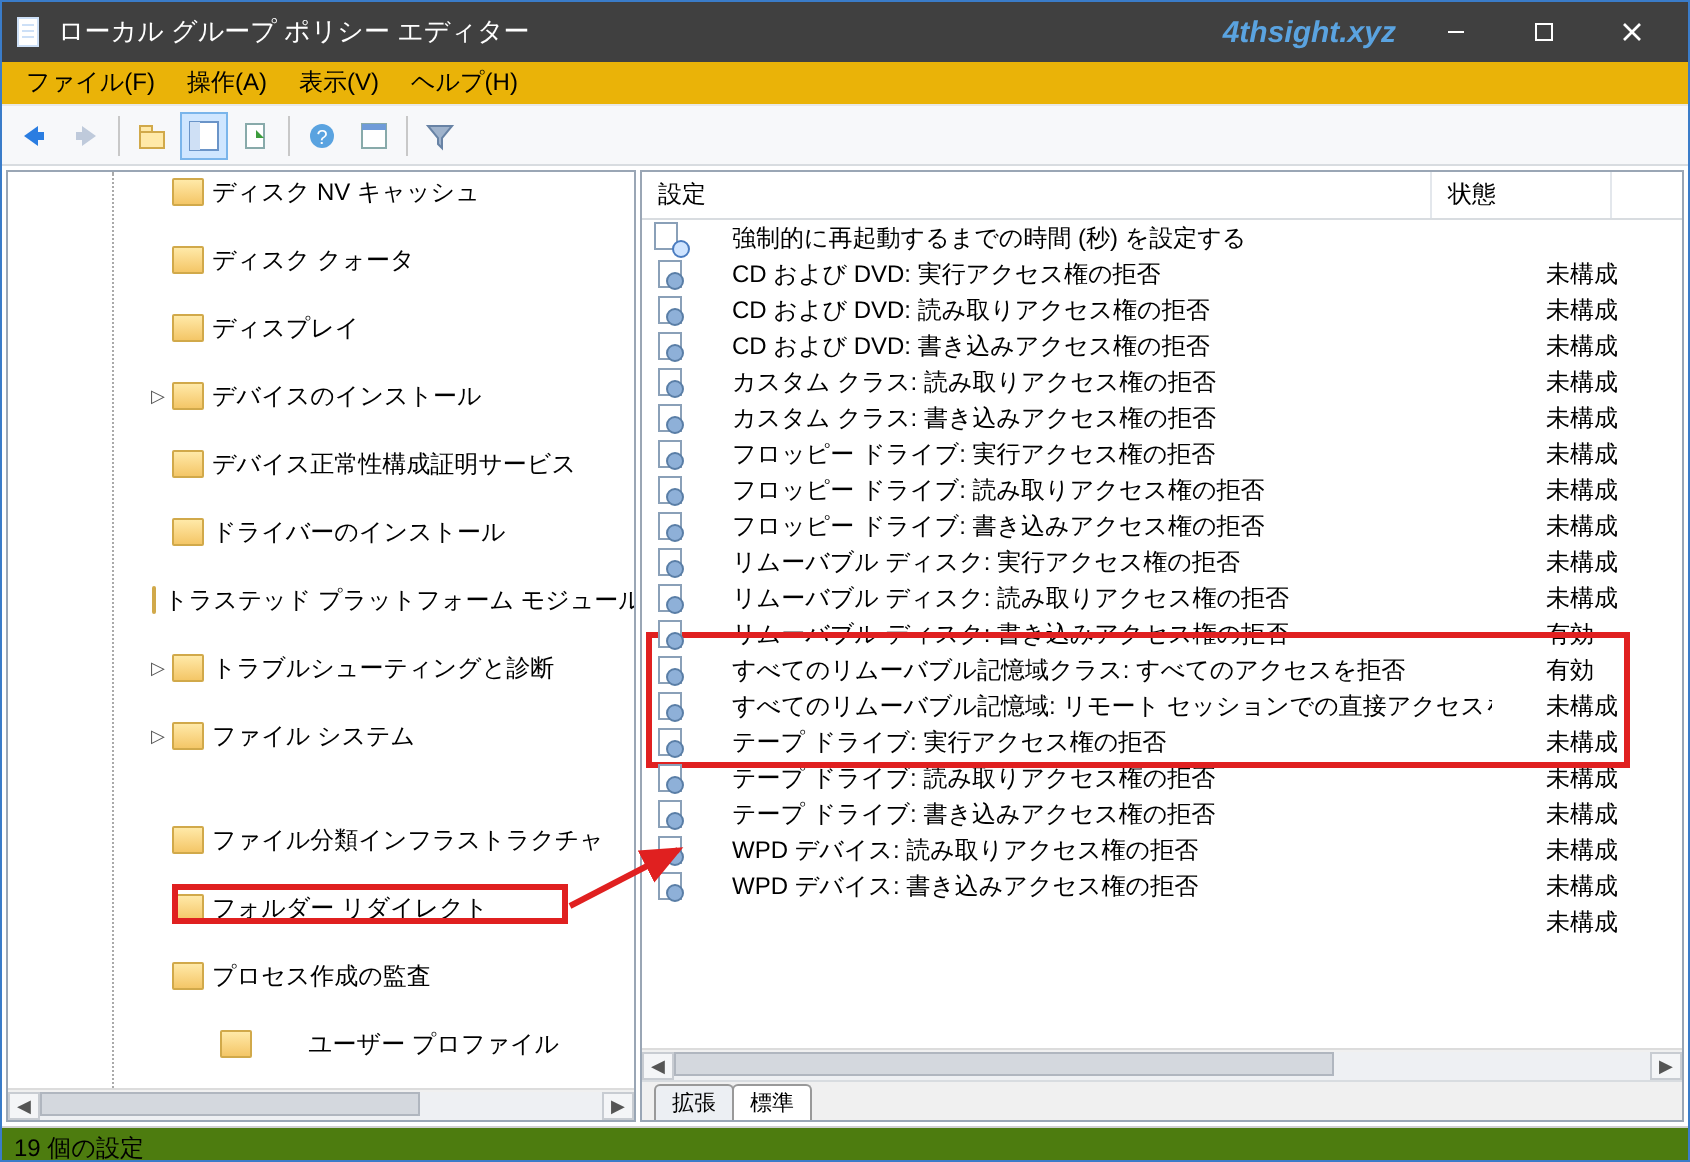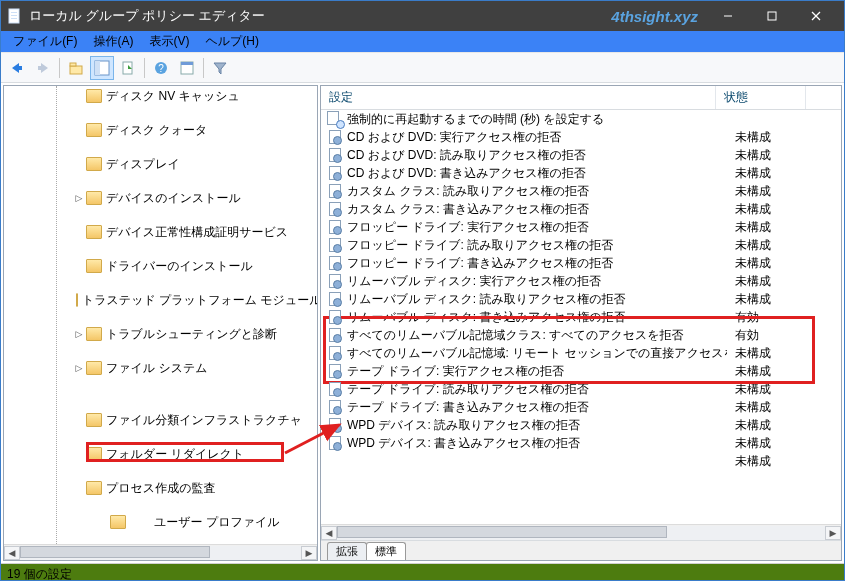--- a/index.html
+++ b/index.html
@@ -2,42 +2,42 @@
 <html><head>
 <meta charset="utf-8">
 <style>
 * { box-sizing: border-box; margin: 0; padding: 0; }
 body { font-family: "Meiryo UI", "Yu Gothic UI", sans-serif; font-size: 12px; background: #fff; width: 845px; height: 581px; overflow: hidden; border: 1px solid #3a7cc9; position: relative; }
 .titlebar { background: #404040; color: #fff; height: 30px; display: flex; align-items: center; padding: 0 6px; }
 .titlebar .icon { width: 16px; height: 16px; margin-right: 6px; }
 .titlebar .title-text { font-size: 13px; flex: 1; }
 .watermark { color: #5aa3e0; font-style: italic; font-weight: bold; font-size: 15px; margin-right: 8px; }
 .winbtn { width: 44px; height: 30px; display: flex; align-items: center; justify-content: center; color: #fff; }
-.menubar { background: #3b82f6; height: 22px; display: flex; align-items: center; padding: 0 4px; border-bottom: 1px solid #e8e8e8; }
+.menubar { background: #eab308; height: 22px; display: flex; align-items: center; padding: 0 4px; border-bottom: 1px solid #e8e8e8; }
 .menubar span { padding: 2px 8px; font-size: 12px; }
 .toolbar { background: #f7f8fa; height: 30px; display: flex; align-items: center; padding: 0 4px; border-bottom: 1px solid #d8dce0; gap: 2px; }
 .tbtn { width: 24px; height: 24px; display: flex; align-items: center; justify-content: center; border: 1px solid transparent; }
 .tbtn.active { background: #cfe6ff; border: 1px solid #7ab5eb; }
 .tbtn svg { display: block; }
 .tsep { width: 1px; height: 20px; background: #c8c8c8; margin: 0 2px; }
 .content { display: flex; height: 480px; }
 .left-pane { width: 315px; border: 1px solid #9aa6b5; margin: 2px 1px 2px 2px; background: #fff; overflow: hidden; position: relative; }
 .right-pane { flex: 1; border: 1px solid #9aa6b5; margin: 2px 2px 2px 1px; background: #fff; display: flex; flex-direction: column; position: relative; overflow: hidden; }
 .tree { padding: 2px 0; overflow-y: auto; overflow-x: hidden; height: 100%; position: relative; }
 .tree-row { display: flex; align-items: center; height: 16px; padding-left: 70px; white-space: nowrap; position: relative; }
 .twisty { width: 10px; height: 10px; margin-right: 2px; display: flex; align-items: center; justify-content: center; font-size: 9px; color: #555; }
 .folder { width: 16px; height: 14px; margin-right: 4px; background: linear-gradient(#ffe9a8,#f4c667); border: 1px solid #d1a94a; border-radius: 1px; position: relative; }
 .tree-label { font-size: 12px; }
 .red-box-tree { position:absolute; border:3px solid #e02020; left: 82px; top: 356px; width: 198px; height: 20px; }
 .list-header { display: flex; background: #fff; border-bottom: 1px solid #d8dce0; height: 24px; }
-.list-header div { padding: 3px 8px; border-right: 1px solid #e3e7ec; font-size: 12px; color: #0c4a6e; }
+.list-header div { padding: 3px 8px; border-right: 1px solid #e3e7ec; font-size: 12px; color: #000000; }
 .col-name { width: 395px; }
 .col-state { width: 90px; }
 .list-body { flex: 1; overflow: hidden; position: relative; }
-.list-row { display: flex; align-items: center; height: 18px; padding-left: 6px; }
+.list-row { display: flex; align-items: center; height: 18px; padding-left: 6px; gap: 19px; }
 .gear-icon { width: 16px; height: 16px; margin-right: 4px; display: flex; align-items: center; justify-content: center; }
 .gear-icon .g1 { width: 12px; height: 14px; background: #fff; border: 1px solid #8aa0b8; position: relative; }
 .gear-icon .g1::after { content:""; position:absolute; right:-2px; bottom:-2px; width:7px; height:7px; border-radius:50%; background:#8eb0d8; border:1px solid #5a7ea6; }
 .icon-clock { width: 16px; height: 16px; margin-right: 4px; position: relative; }
 .icon-clock .doc { width:12px; height:14px; background:#fff; border:1px solid #8aa0b8; position:absolute; left:0; top:0; }
 .icon-clock .clk { position:absolute; right:-2px; bottom:-2px; width:9px; height:9px; border-radius:50%; background:#cfe4ff; border:1px solid #4a7cc0; }
 .row-text { flex: 0 0 380px; font-size: 12px; white-space: nowrap; overflow: hidden; }
 .row-state { font-size: 12px; padding-left: 8px; margin-top: 36px; }
 .red-box-list { position:absolute; border:3px solid #e02020; left: 2px; top: 206px; width: 492px; height: 68px; }
 .arrow-path { position: absolute; left: 280px; top: 445px; pointer-events: none; }

